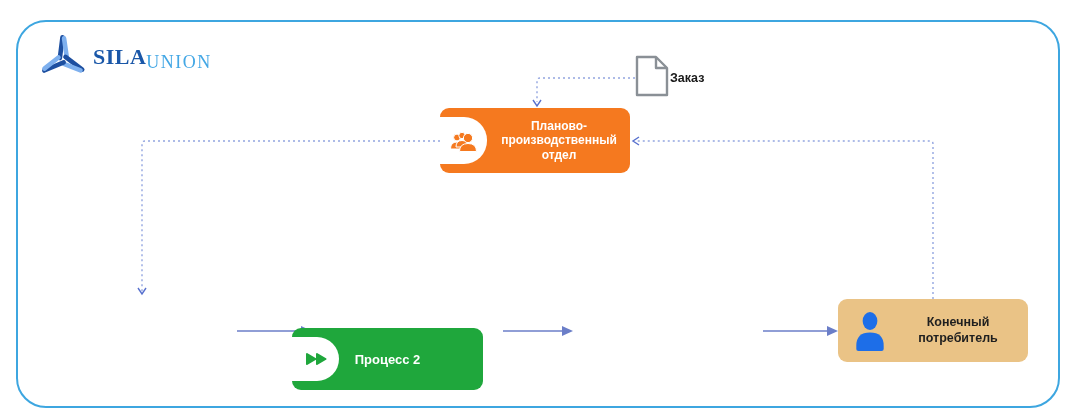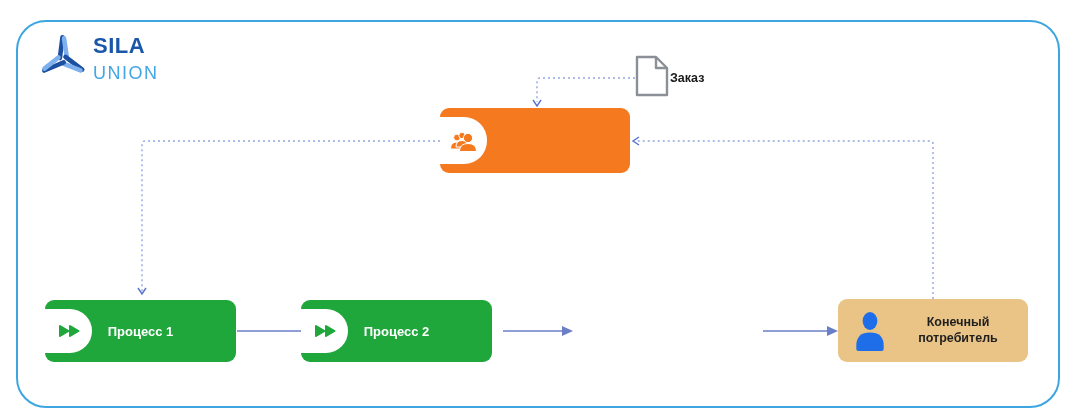--- a/index.html
+++ b/index.html
@@ -6,42 +6,42 @@
   .canvas{
     position:relative;width:1073px;height:419px;background:#ffffff;
     font-family:"Liberation Sans", sans-serif;overflow:hidden;
   }
   .frame{
     position:absolute;left:16px;top:20px;width:1040px;height:384px;
     border:2px solid #3da6e0;border-radius:30px;background:transparent;
   }
   
   .logo{position:absolute;left:38px;top:31px;display:flex;align-items:center;gap:5px;}
-  .logo-text{display:flex;flex-direction:column;line-height:1;}
+  .logo-text{display:flex;flex-direction:row;line-height:1;font-family:Liberation Serif, serif;}
   .logo-title{font-size:22px;font-weight:800;color:#1a57a8;letter-spacing:0.5px;}
   .logo-subtitle{font-size:18px;font-weight:400;color:#43a7e5;letter-spacing:1.5px;margin-top:7px;}
   
   svg.overlay{position:absolute;left:0;top:0;pointer-events:none;}
   
   .node{position:absolute;border-radius:9px;box-sizing:border-box;}
   .dept{
     left:440px;top:108px;width:190px;height:65px;background:#f5791f;
     display:flex;align-items:center;justify-content:center;
   }
   .dept .label{
     margin-left:48px;color:#ffffff;font-size:12px;font-weight:700;
     text-align:center;line-height:1.2;width:132px;
   }
   .proc{
     width:191px;height:62px;background:#1fa73c;top:300px;
     display:flex;align-items:center;justify-content:center;
   }
   .proc .label{color:#ffffff;font-size:13px;font-weight:600;text-align:center;}
   .proc1{left:45px;}
-  .proc2{left:301px;}
+  .proc2{left:292px;margin-top:28px;}
   .proc3{left:573px;}
   .badge{
     position:absolute;left:0;top:9px;bottom:9px;width:47px;background:#ffffff;
     border-radius:0 23px 23px 0;display:flex;align-items:center;justify-content:center;
   }
   .consumer{
     left:838px;top:299px;width:190px;height:63px;background:#eac386;
     display:flex;align-items:center;
   }
   .consumer .person{margin-left:16px;flex:0 0 auto;display:flex;}
@@ -131,31 +131,23 @@
     <span class="badge">
       <svg width="32" height="24" viewBox="0 0 32 24">
         <circle cx="9" cy="8.5" r="3.4" fill="#f5791f" stroke="#ffffff" stroke-width="1"></circle>
         <path d="M2.5,20 Q2.5,13 9,13 Q15.5,13 15.5,20 Z" fill="#f5791f" stroke="#ffffff" stroke-width="1"></path>
         <circle cx="14" cy="6.5" r="3.2" fill="#f5791f" stroke="#ffffff" stroke-width="1"></circle>
         <path d="M8,18 Q8,11.5 14,11.5 Q20,11.5 20,18 Z" fill="#f5791f" stroke="#ffffff" stroke-width="1"></path>
         <circle cx="20" cy="9" r="4.6" fill="#f5791f" stroke="#ffffff" stroke-width="1"></circle>
         <path d="M11.5,22.5 Q11.5,14.5 20,14.5 Q28.5,14.5 28.5,22.5 Z" fill="#f5791f" stroke="#ffffff" stroke-width="1"></path>
       </svg>
     </span>
+    <span class="label">Планово-производственный отдел</span>
   </div>
 
-  <div class="node proc proc1">
-    <span class="badge">
-      <svg width="22" height="14" viewBox="0 0 22 14">
-        <polygon points="2,2 10.5,7 2,12" fill="#1fa73c" stroke="#1fa73c" stroke-width="2" stroke-linejoin="round"></polygon>
-        <polygon points="12,2 20.5,7 12,12" fill="#1fa73c" stroke="#1fa73c" stroke-width="2" stroke-linejoin="round"></polygon>
-      </svg>
-    </span>
-    <span class="label">Процесс 1</span>
-  </div>
 
   <div class="node proc proc2">
     <span class="badge">
       <svg width="22" height="14" viewBox="0 0 22 14">
         <polygon points="2,2 10.5,7 2,12" fill="#1fa73c" stroke="#1fa73c" stroke-width="2" stroke-linejoin="round"></polygon>
         <polygon points="12,2 20.5,7 12,12" fill="#1fa73c" stroke="#1fa73c" stroke-width="2" stroke-linejoin="round"></polygon>
       </svg>
     </span>
     <span class="label">Процесс 2</span>
   </div>

